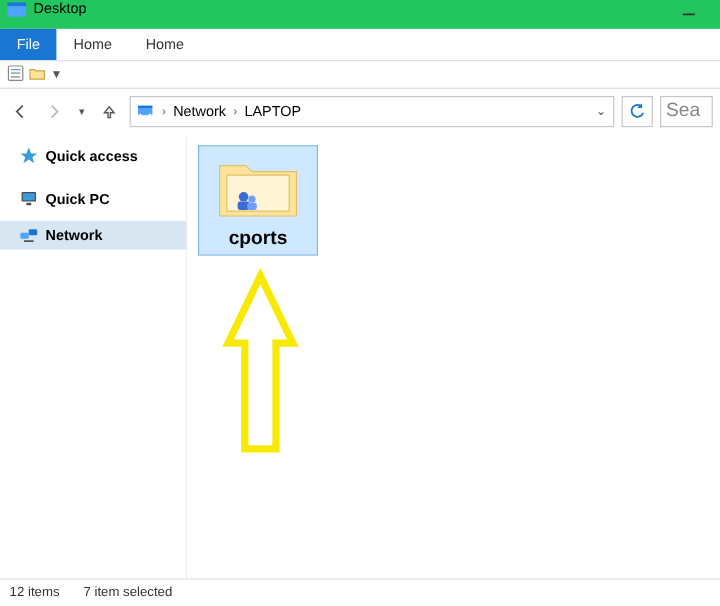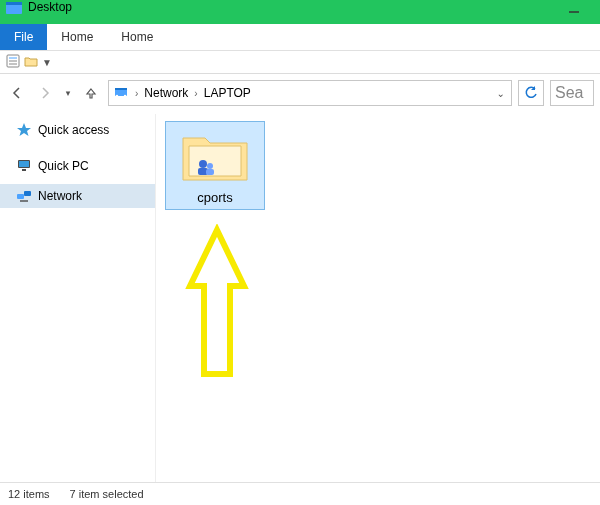--- a/index.html
+++ b/index.html
@@ -145,20 +145,21 @@
 
   
   .body {
     position: absolute;
     top: 114px;
     bottom: 22px;
     left: 0;
     right: 0;
     display: flex;
     overflow: hidden;
+    font-weight: bold;
   }
   .navpane {
     width: 155px;
     border-right: 1px solid #eee;
     padding-top: 4px;
   }
   .navitem {
     display: flex;
     align-items: center;
     height: 24px;
@@ -193,21 +194,21 @@
   .item.selected {
     background: #cde8ff;
     outline: 1px solid #7ab8e8;
   }
   .item .thumb {
     width: 72px;
     height: 58px;
   }
   .item .label {
     margin-top: 6px;
-    font-size: 13px;
+    font-size: 16px;
     text-align: center;
   }
 
   
   .arrow-annot {
     position: absolute;
     left: 28px;
     top: 110px;
     pointer-events: none;
   }

